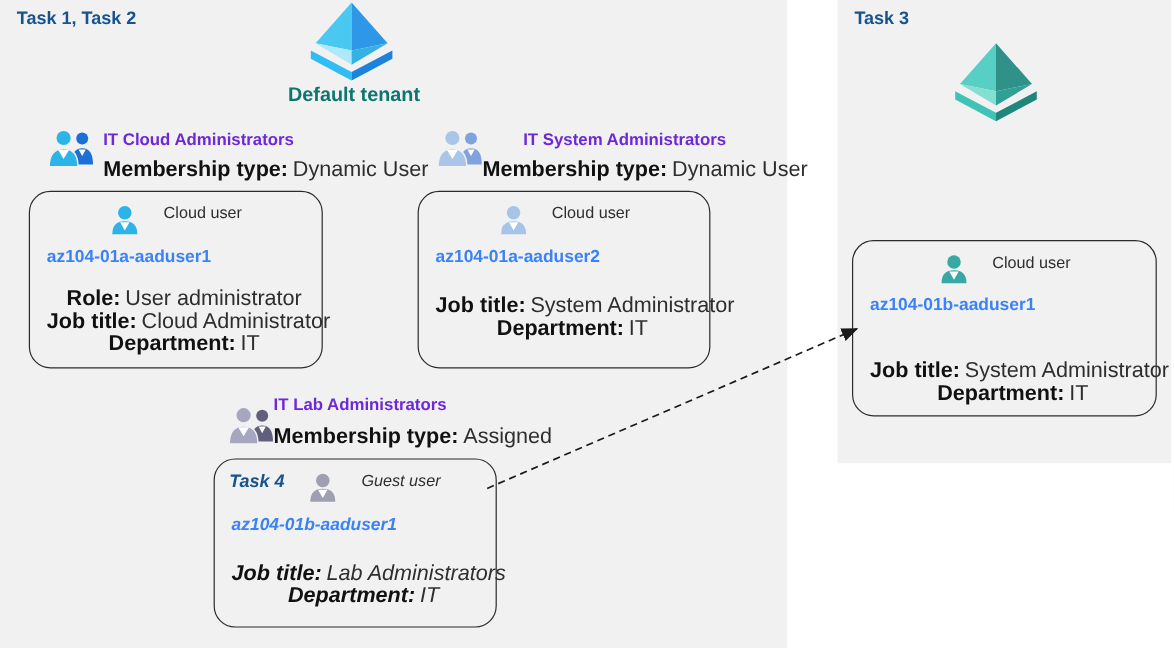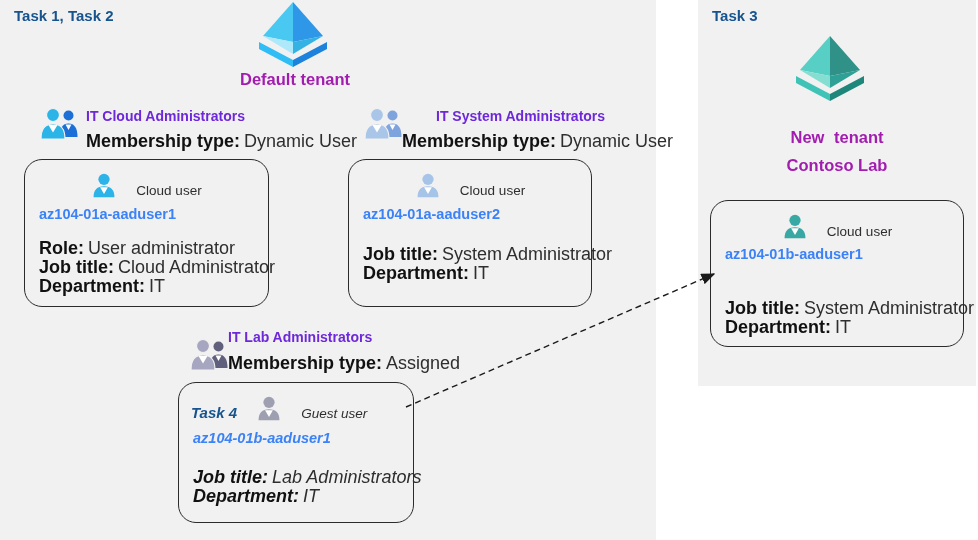--- a/index.html
+++ b/index.html
@@ -3,36 +3,36 @@
 <meta charset="utf-8">
 <style>
   html,body{margin:0;padding:0;background:#ffffff;}
   #canvas{
     position:relative;width:978px;height:540px;overflow:hidden;
     font-family:"Liberation Sans",sans-serif;color:#1f1f1f;background:#ffffff;
   }
   .panel{position:absolute;background:#f1f1f1;}
   .abs{position:absolute;}
   .task-label{font-weight:bold;font-size:15px;color:#17548E;}
-  .tenant-title{font-weight:bold;font-size:16.5px;color:#a21caf;text-align:center;}
+  .tenant-title{font-weight:bold;font-size:16.5px;color:#0f766e;text-align:center;}
   .group-name{font-weight:bold;font-size:14px;color:#6d28d9;white-space:nowrap;}
   .kv{font-size:18px;color:#2e2e2e;white-space:nowrap;}
   .kv .b{font-weight:bold;color:#111;margin-right:4px;}
   .user-box{
     position:absolute;border:1.4px solid #2b2b2b;border-radius:18px;
     box-sizing:border-box;background:transparent;
   }
   .box-header{
-    display:flex;align-items:flex-end;justify-content:center;gap:19px;
+    display:flex;align-items:flex-start;justify-content:center;gap:19px;
     margin-top:10px;height:28px;
   }
   .box-header.left-align{justify-content:flex-start;padding-left:12px;}
   .box-header .type-label{font-size:13.5px;color:#2e2e2e;}
   .user-name{font-weight:bold;font-size:14.5px;color:#3b82f6;padding-left:14px;white-space:nowrap;}
-  .box-lines{padding-left:14px;line-height:19px;}
+  .box-lines{padding-left:14px;line-height:19px;text-align:center;}
   .nt-line{line-height:28px;}
   .wordgap{word-spacing:5px;}
   svg{display:block;}
 </style>
 </head>
 <body>
 
 <div id="canvas">
 
   <div class="panel" style="left:0;top:0;width:656px;height:540px;"></div>
@@ -164,24 +164,20 @@
   <div class="abs" style="left:794px;top:36px;">
     <svg width="72" height="66" viewBox="0 0 72 66">
       <polygon points="36,0 6,34 36,40" fill="#58CFC4"></polygon>
       <polygon points="36,0 66,34 36,40" fill="#2F9188"></polygon>
       <polygon points="6,34 36,52 36,40" fill="#85DED2"></polygon>
       <polygon points="66,34 36,52 36,40" fill="#2FA096"></polygon>
       <polygon points="2,40 36,58 36,65 2,47" fill="#40C3B7"></polygon>
       <polygon points="70,40 36,58 36,65 70,47" fill="#1F867C"></polygon>
     </svg>
   </div>
-  <div class="abs tenant-title" style="left:698px;top:123px;width:278px;">
-    <div class="nt-line wordgap">New tenant</div>
-    <div class="nt-line">Contoso Lab</div>
-  </div>
 
   <div class="user-box" style="left:710px;top:200px;width:254px;height:147px;">
     <div class="box-header">
       <svg width="26" height="26" viewBox="0 0 30 30">
         <circle cx="15" cy="8.5" r="6.5" fill="#38A8A4"></circle>
         <path d="M3,29 Q3,16.5 15,16.5 Q27,16.5 27,29 Z" fill="#38A8A4"></path>
         <path d="M10.5,17.5 L15,25.5 L19.5,17.5 Z" fill="#ffffff"></path>
       </svg>
       <span class="type-label">Cloud user</span>
     </div>

